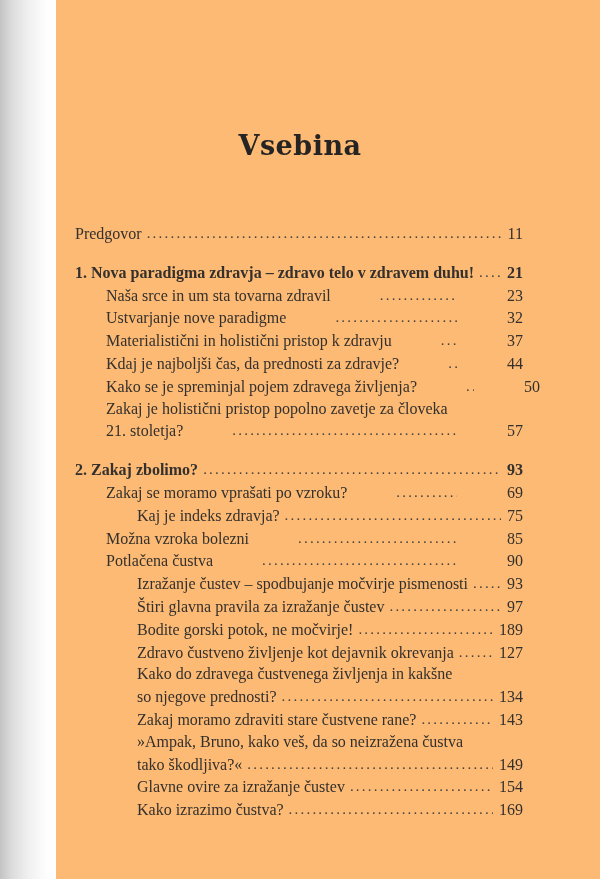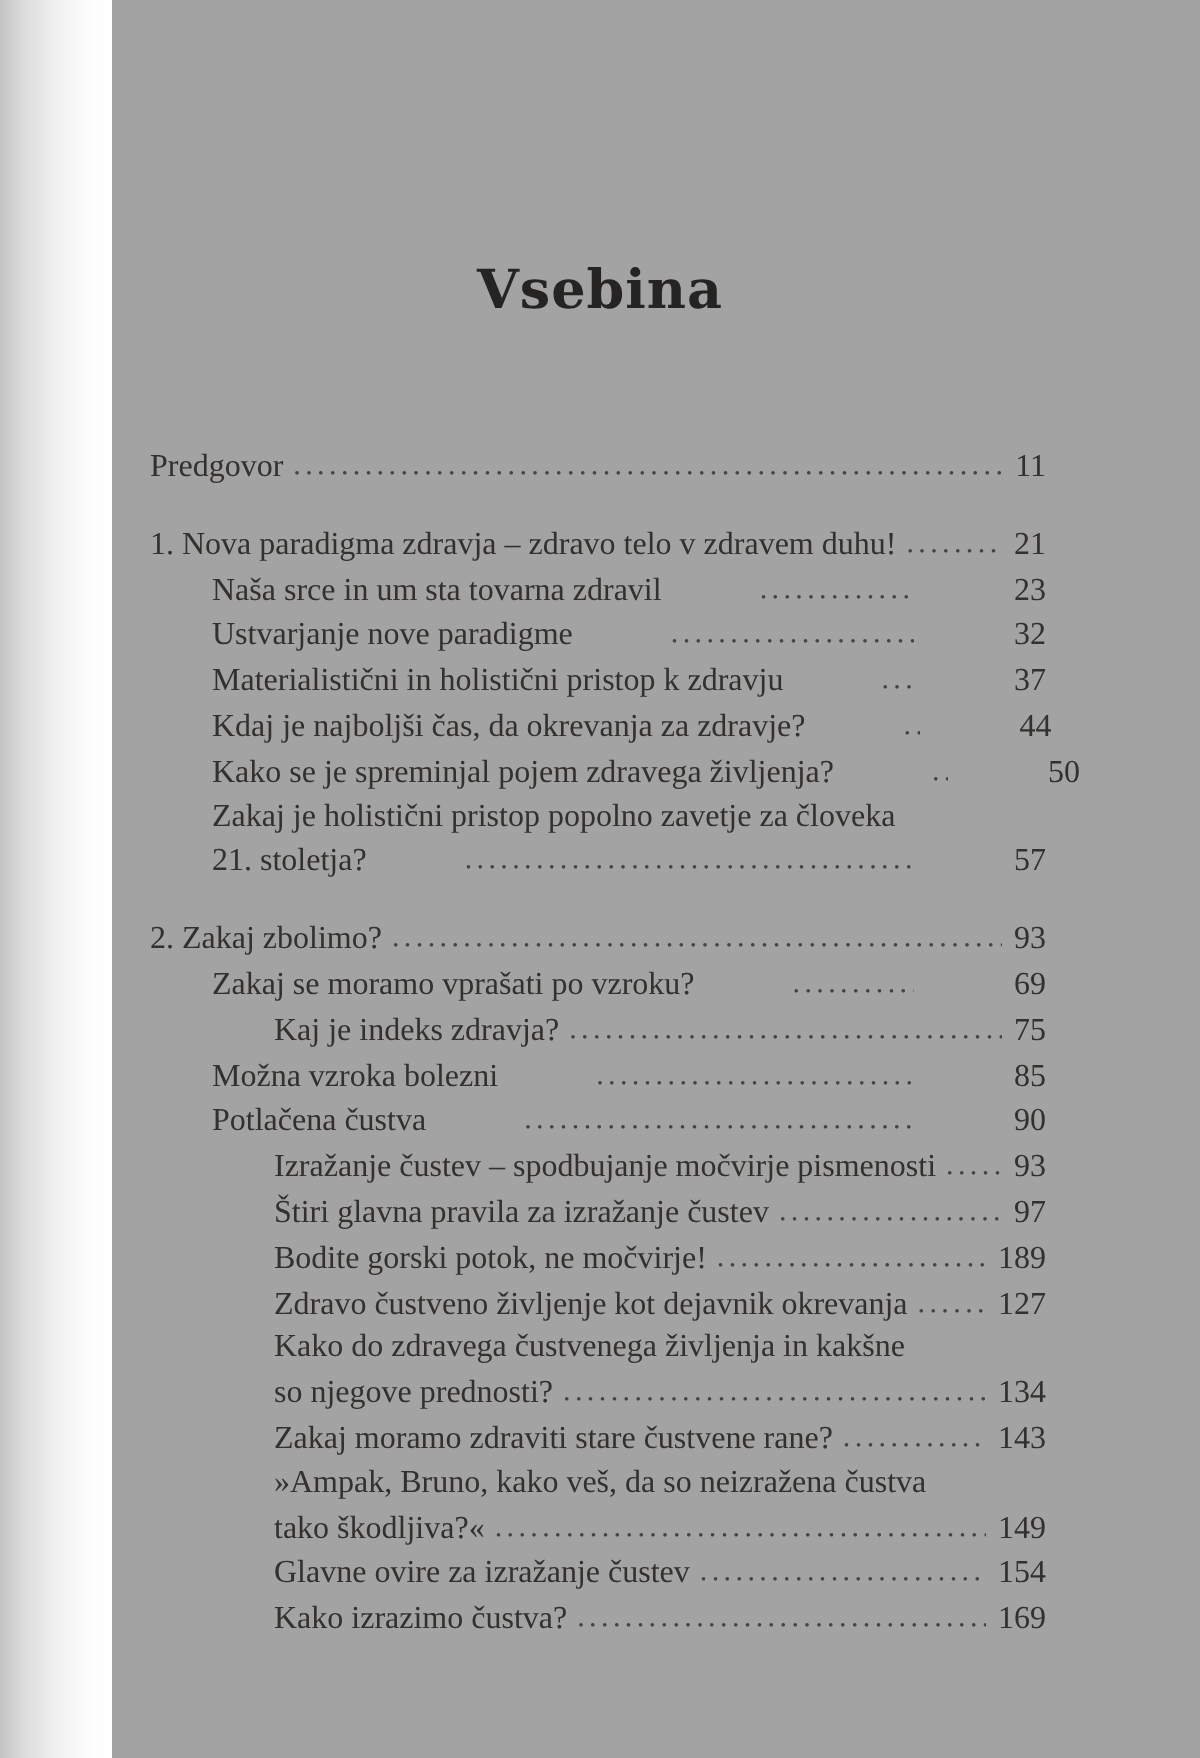--- a/index.html
+++ b/index.html
@@ -8,21 +8,21 @@
     background: #ffffff;
     font-family: "Liberation Serif", serif;
     color: #33302d;
   }
   .sheet {
     position: relative;
     width: 600px; height: 879px;
     overflow: hidden;
     box-sizing: border-box;
     padding-top: 131px;
-    background: #a3a3a3;
+    background: #fdba74;
   }
   .edge-shadow {
     position: absolute; left: 0; top: 0;
     width: 56px; height: 100%;
     background: linear-gradient(to right,
       #c3c3c3 0px, #dcdcdc 12px, #f0f0f0 28px, #fdfdfd 46px, #ffffff 56px);
     pointer-events: none;
   }
   h1.title {
     margin: 0;
@@ -40,21 +40,21 @@
   }
   .group { margin-top: 16px; }
   .group:first-child { margin-top: 0; }
   .row {
     display: flex;
     align-items: flex-end;
     line-height: 21.8px;
   }
   .row.ind1 { padding-left: 31px; gap: 44px; }
   .row.ind2 { padding-left: 62px; }
-  .row.bold .label, .row.bold .page-num { font-weight: 400; }
+  .row.bold .label, .row.bold .page-num { font-weight: 700; }
   .label { white-space: nowrap; }
   .leader {
     flex: 1 1 auto;
     overflow: hidden;
     white-space: nowrap;
     min-width: 8px;
     margin: 0 6px 0 5px;
     color: #45423f;
   }
   .leader::after {
@@ -93,21 +93,21 @@
           <span class="label">Ustvarjanje nove paradigme</span>
           <span class="leader"></span>
           <span class="page-num">32</span>
         </div>
         <div class="row ind1">
           <span class="label">Materialistični in holistični pristop k zdravju</span>
           <span class="leader"></span>
           <span class="page-num">37</span>
         </div>
         <div class="row ind1">
-          <span class="label">Kdaj je najboljši čas, da okrevanja za zdravje?</span>
+          <span class="label">Kdaj je najboljši čas, da prednosti za zdravje?</span>
           <span class="leader"></span>
           <span class="page-num">44</span>
         </div>
         <div class="row ind1">
           <span class="label">Kako se je spreminjal pojem zdravega življenja?</span>
           <span class="leader"></span>
           <span class="page-num">50</span>
         </div>
         <div class="row ind1">
           <span class="label">Zakaj je holistični pristop popolno zavetje za človeka</span>

